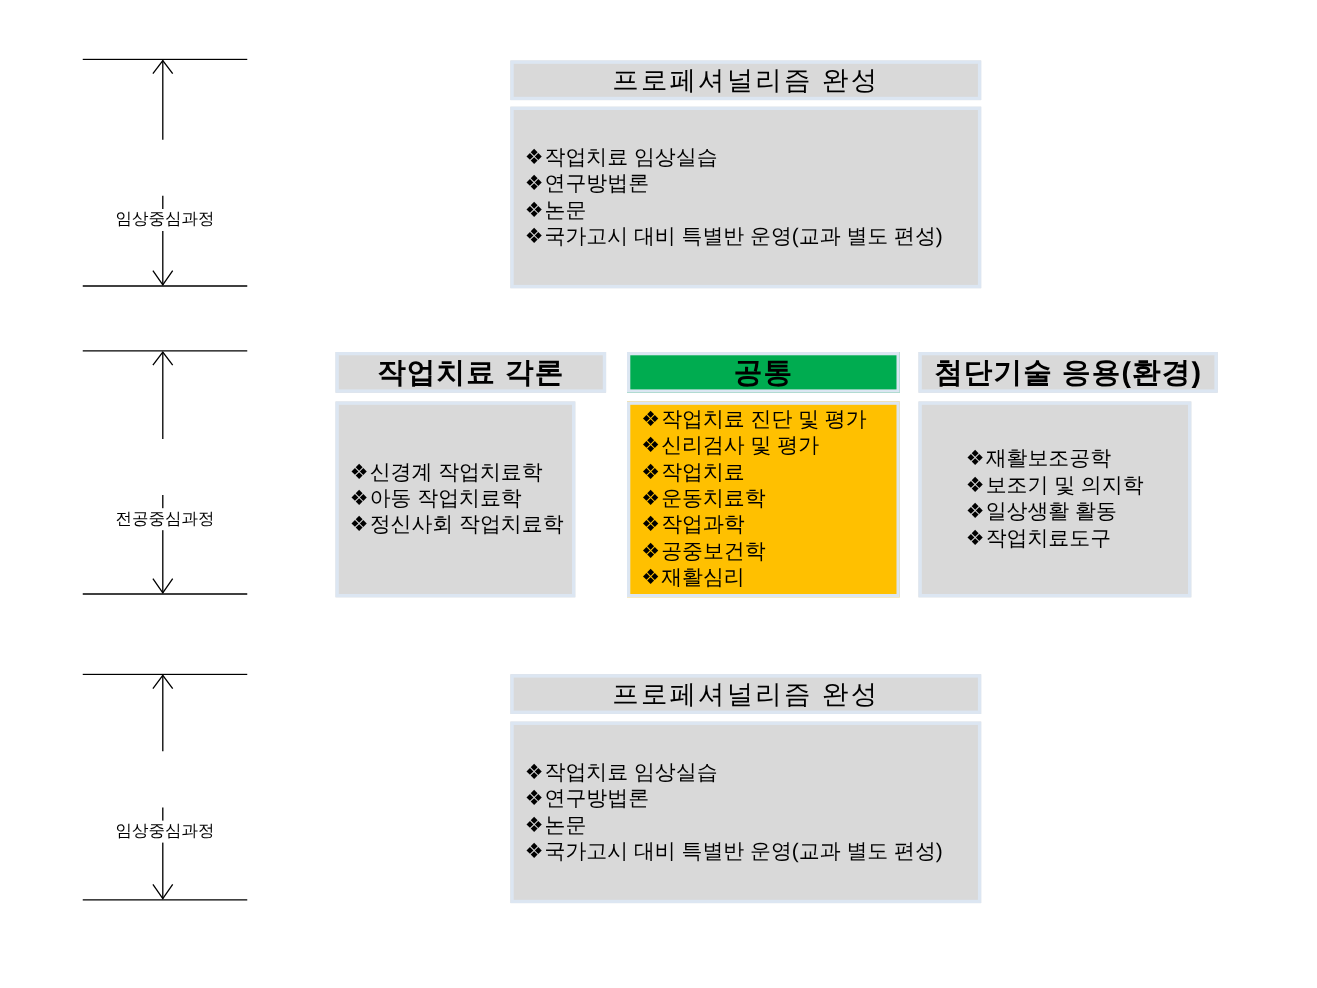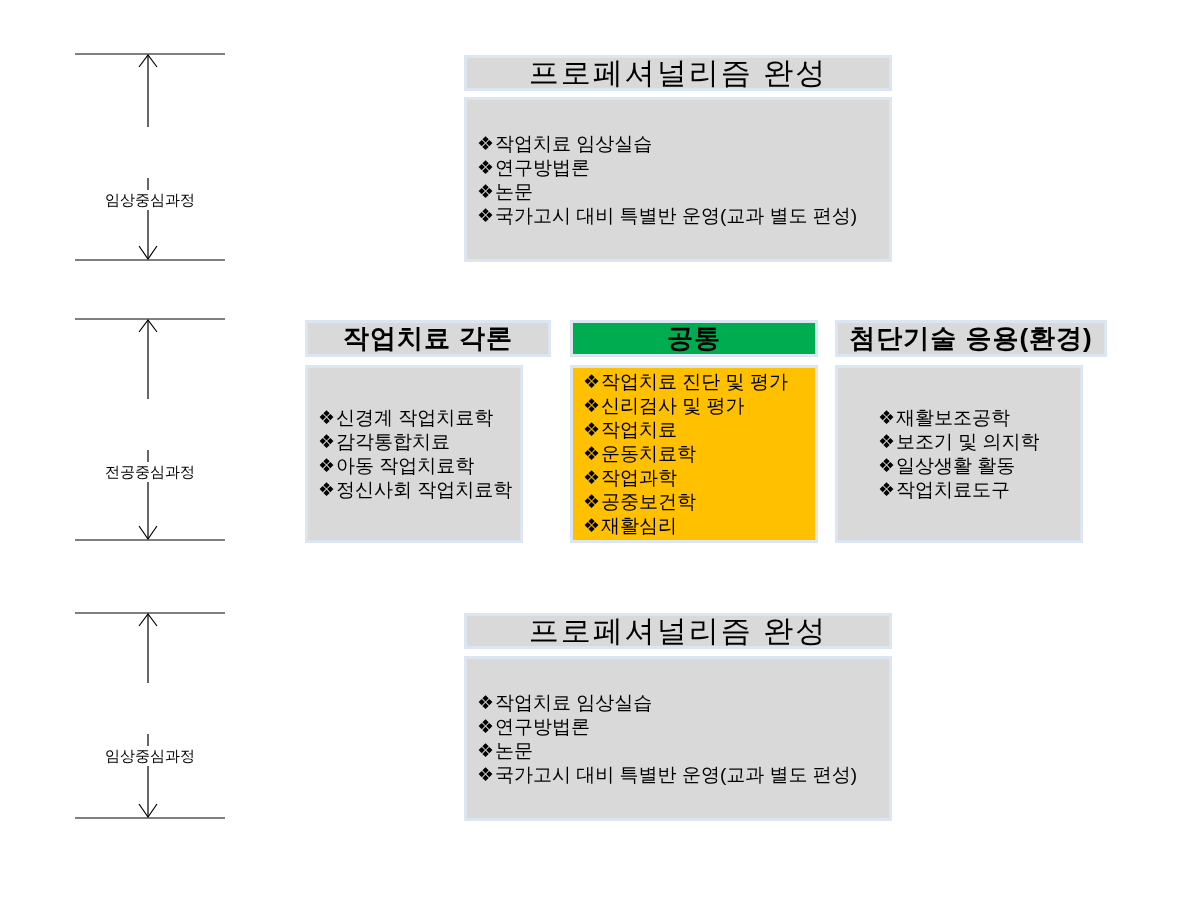--- a/index.html
+++ b/index.html
@@ -5,21 +5,21 @@
   html,body{margin:0;padding:0;background:#fff;}
   .canvas{
     position:relative;width:1197px;height:898px;background:#ffffff;
     font-family:"Liberation Sans","DejaVu Sans",sans-serif;color:#000;overflow:hidden;
   }
   .box{
     position:absolute;background:var(--box-fill,#D9D9D9);
     border:3px solid var(--box-border,#DCE6F2);box-sizing:border-box;
   }
   .hdr{display:flex;align-items:center;justify-content:center;}
-  .big-title{font-size:30px;letter-spacing:2px;white-space:nowrap;}
+  .big-title{font-size:24px;letter-spacing:2px;white-space:nowrap;}
   .mid-title{font-size:26px;font-weight:bold;letter-spacing:1px;white-space:nowrap;}
   .body-box{display:flex;flex-direction:column;justify-content:center;padding-left:10px;}
   .li{font-size:19px;line-height:24px;white-space:nowrap;}
   .bullet{margin-right:1px;}
   .green{background:var(--green-header,#00AC50);}
   .orange{background:var(--orange-body,#FFC000);}
   .bracket{position:absolute;left:75px;width:150px;}
   .bracket svg{position:absolute;top:0;left:0;display:block;}
   .bracket line,.bracket polyline{stroke:var(--line,#000);stroke-width:1.2;fill:none;}
   .bracket-label{
@@ -76,21 +76,20 @@
     <div class="li"><span class="bullet">❖</span><span>연구방법론</span></div>
     <div class="li"><span class="bullet">❖</span><span>논문</span></div>
     <div class="li"><span class="bullet">❖</span><span>국가고시 대비 특별반 운영(교과 별도 편성)</span></div>
   </div>
 
   <div class="box hdr" style="left:305px;top:320px;width:246px;height:37px;">
     <span class="mid-title">작업치료 각론</span>
   </div>
   <div class="box body-box" style="left:305px;top:365px;width:218px;height:178px;">
     <div class="li"><span class="bullet">❖</span><span>신경계 작업치료학</span></div>
-    <div class="li"><span class="bullet">❖</span><span>감각통합치료</span></div>
     <div class="li"><span class="bullet">❖</span><span>아동 작업치료학</span></div>
     <div class="li"><span class="bullet">❖</span><span>정신사회 작업치료학</span></div>
   </div>
 
   <div class="box hdr green" style="left:570px;top:320px;width:248px;height:37px;">
     <span class="mid-title">공통</span>
   </div>
   <div class="box body-box orange" style="left:570px;top:365px;width:248px;height:178px;">
     <div class="li"><span class="bullet">❖</span><span>작업치료 진단 및 평가</span></div>
     <div class="li"><span class="bullet">❖</span><span>신리검사 및 평가</span></div>

